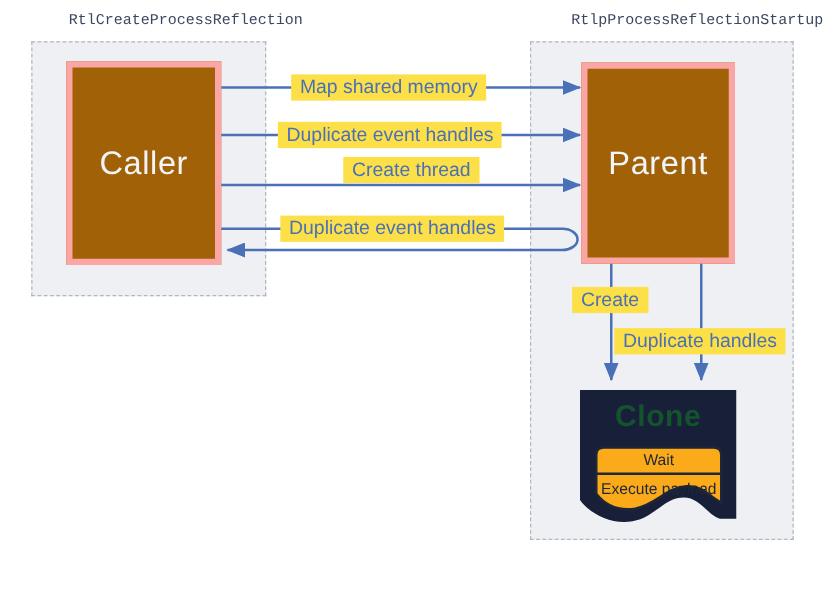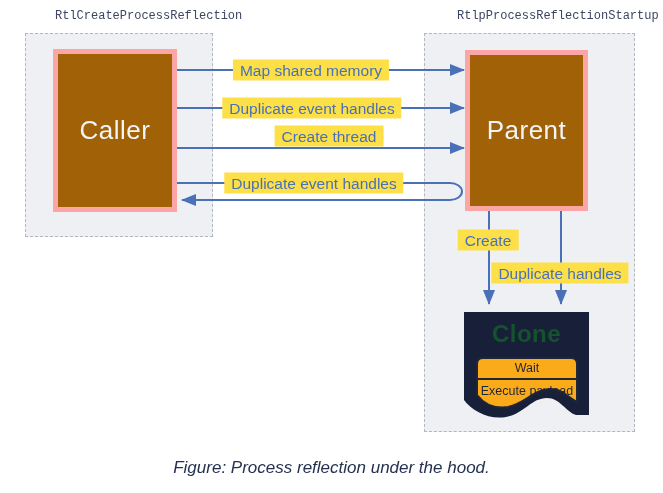--- a/index.html
+++ b/index.html
@@ -140,15 +140,14 @@
 
   <svg class="clone-wrap" width="127" height="114" viewBox="0 0 127 114">
     <path d="M1,0 H126 V103 H113 C103,100 97,86 84,86 C68,86 61,102 43,105 C26,108 9,99 1,88 Z" style="fill:#172038; stroke:none"></path>
     <path d="M14,52 Q14,46 20,46 H108 Q114,46 114,52 V90 C104,85 99,76 86,77 C70,78 62,92 45,95 C31,97 21,92 14,83 Z" style="fill:#fbab19; stroke:#1f2637; stroke-width:2"></path>
     <line x1="14" y1="67" x2="114" y2="67" style="stroke:#1f2637; stroke-width:2"></line>
   </svg>
   <div class="clone-title">Clone</div>
   <div class="clone-step clone-step-wait">Wait</div>
   <div class="clone-step clone-step-execute">Execute payload</div>
 
-  <div class="caption">Figure: Process reflection under the hood.</div>
 
 </div>
 
 </body></html>

